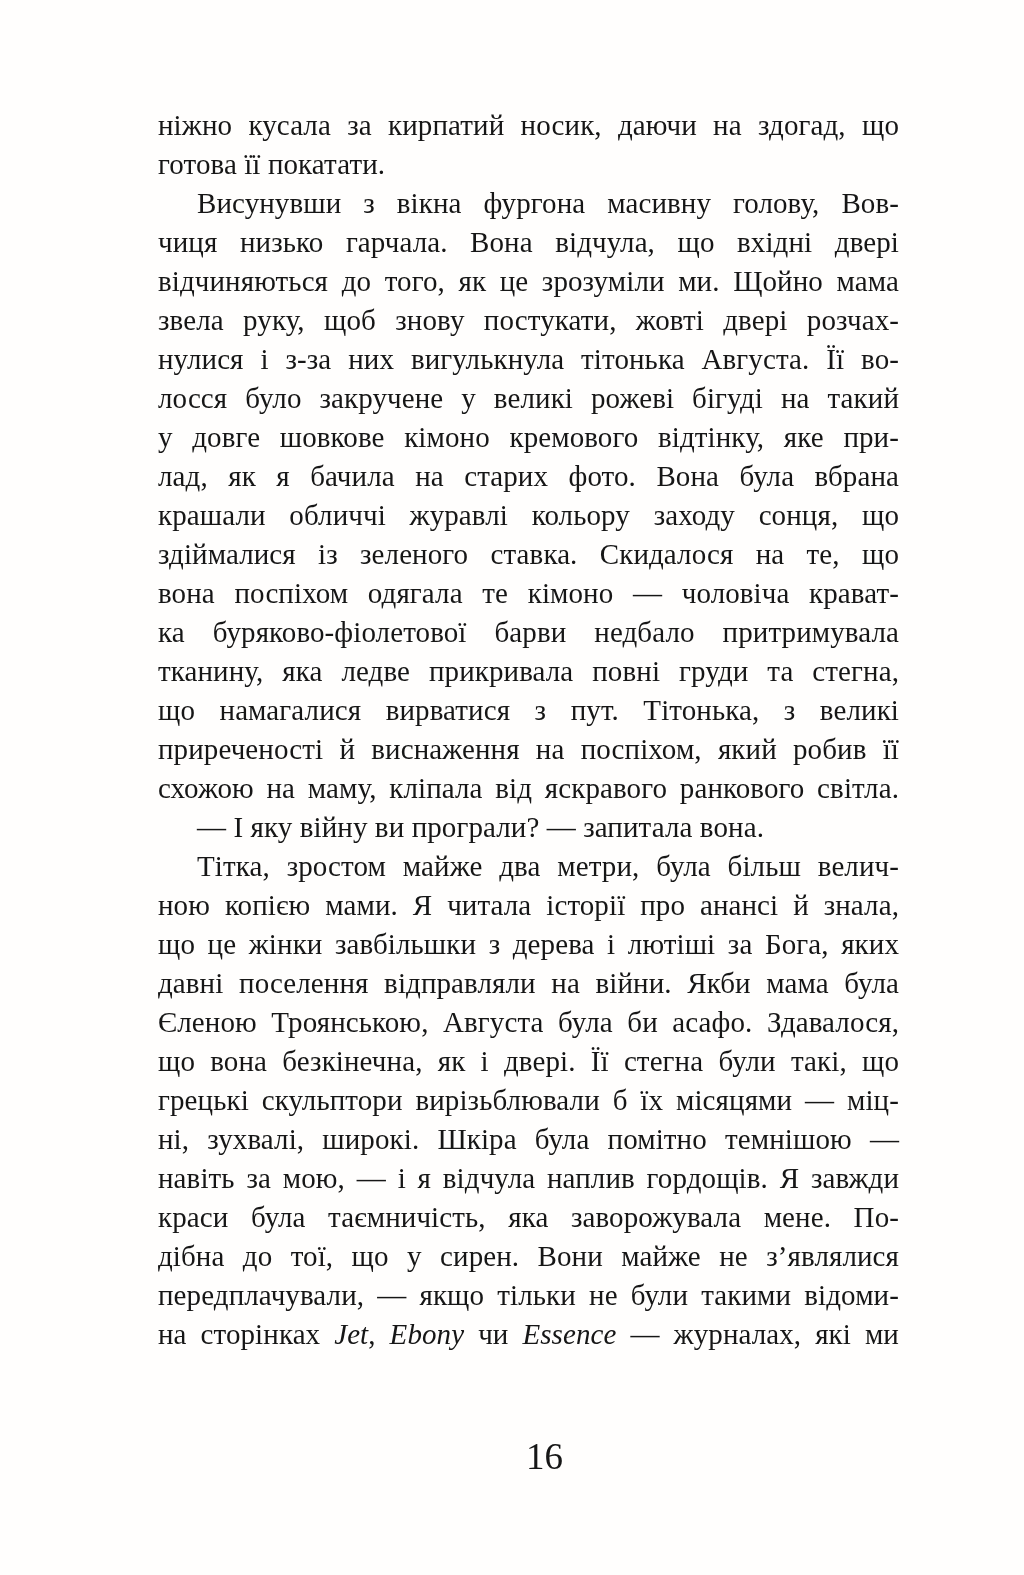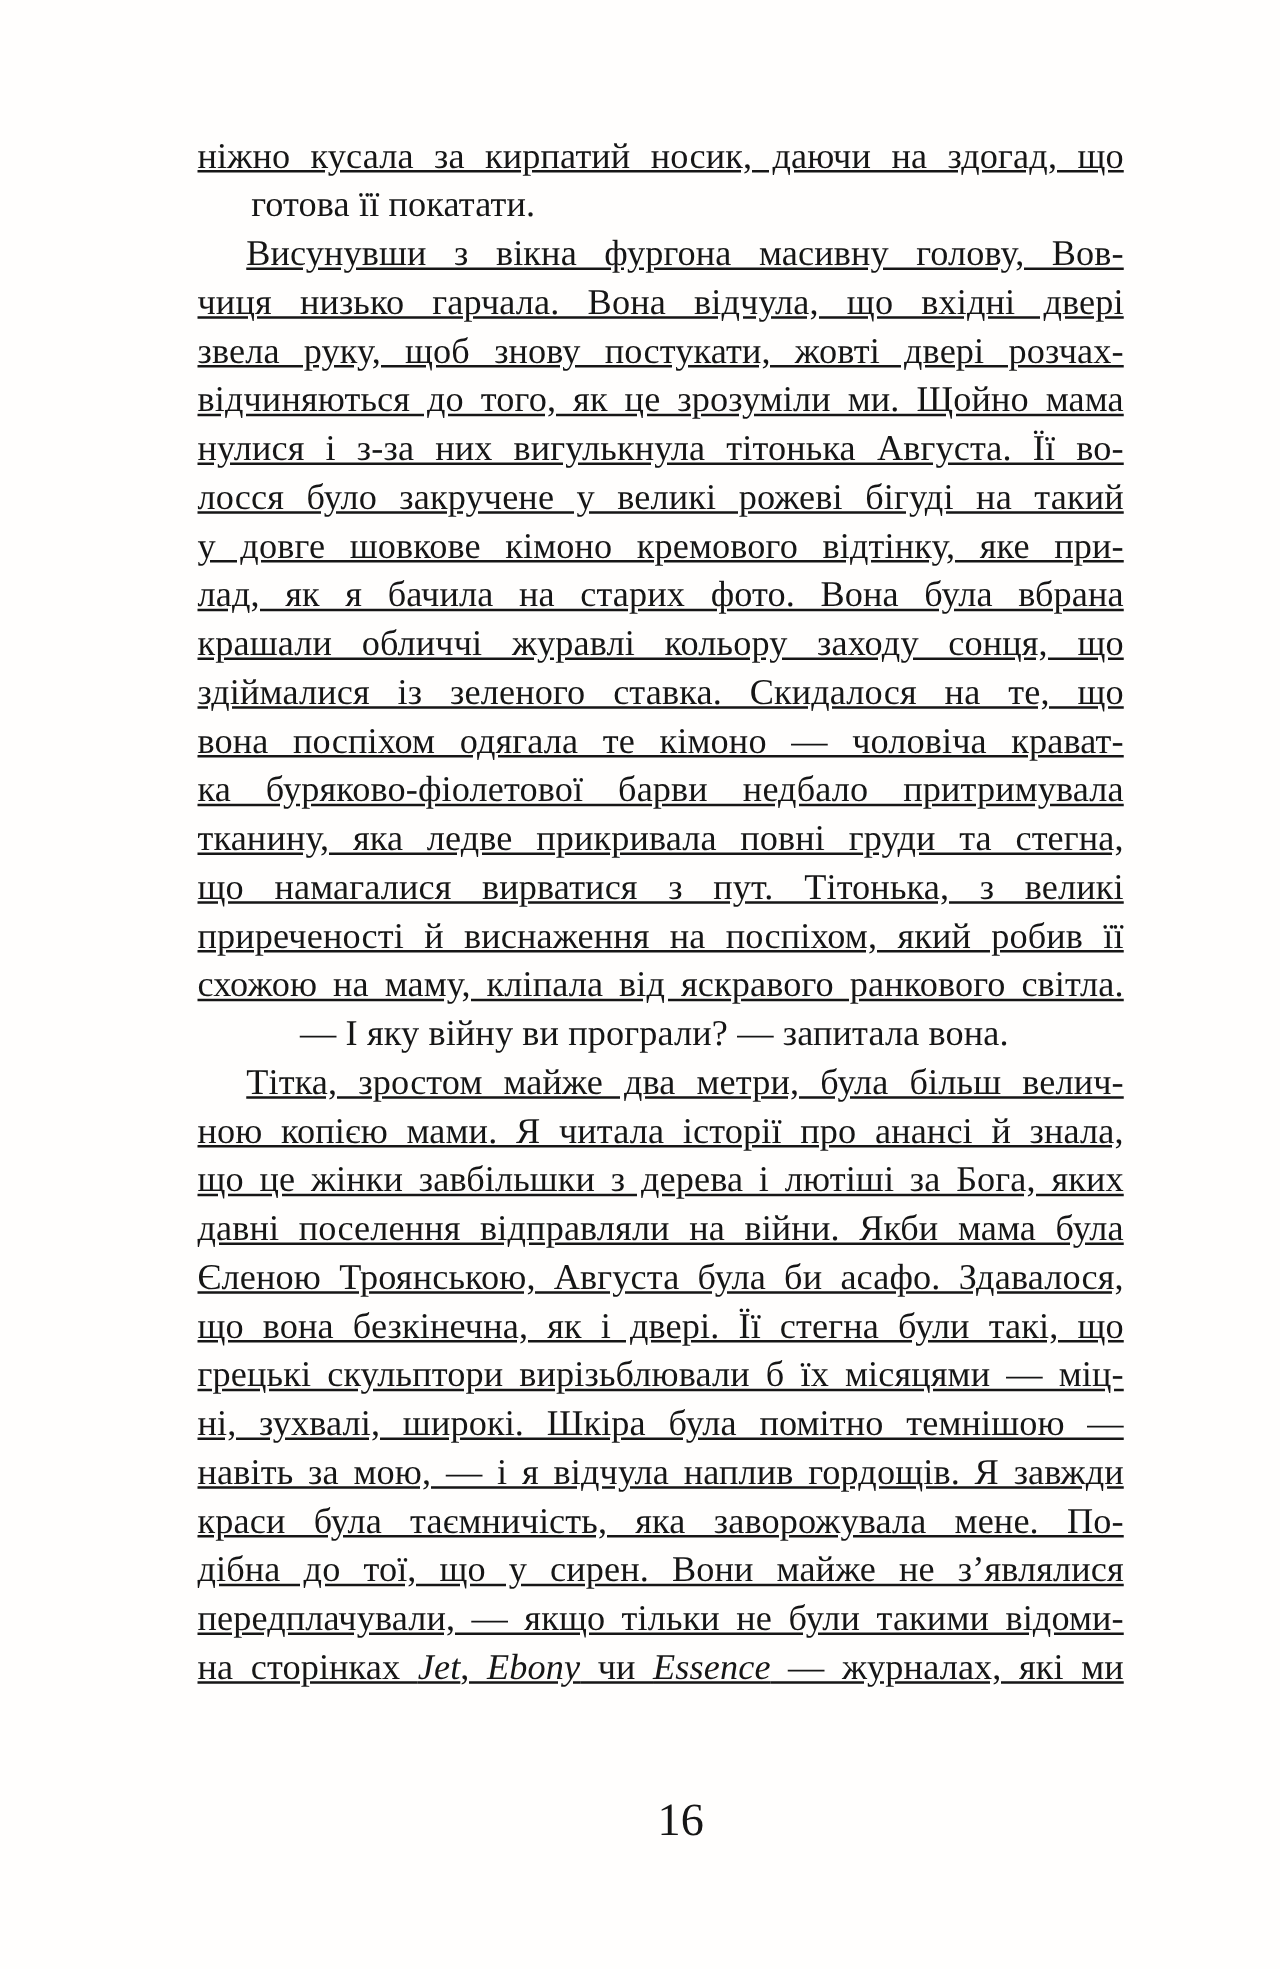--- a/index.html
+++ b/index.html
@@ -30,26 +30,24 @@
     display: block;
     font-size: 29px;
     line-height: 39px;
     height: 39px;
     white-space: normal;
     letter-spacing: 0.1px;
   }
   .line.justify {
     text-align: justify;
     text-align-last: justify;
-    text-decoration: underline;
   }
   .line.left {
     text-align: left;
     text-align-last: left;
-    margin-left: 43px;
   }
   .line.indent {
     text-indent: 39px;
   }
   .line i {
     font-style: italic;
   }
   .page-number {
     position: absolute;
     left: 174px;
@@ -62,22 +60,22 @@
 </style>
 </head>
 <body>
 
 <main class="book-page">
   <section class="text-block">
     <div class="line justify">ніжно кусала за кирпатий носик, даючи на здогад, що</div>
     <div class="line left">готова її покатати.</div>
     <div class="line indent justify">Висунувши з вікна фургона масивну голову, Вов-</div>
     <div class="line justify">чиця низько гарчала. Вона відчула, що вхідні двері</div>
+    <div class="line justify">відчиняються до того, як це зрозуміли ми. Щойно мама</div>
     <div class="line justify">звела руку, щоб знову постукати, жовті двері розчах-</div>
-    <div class="line justify">відчиняються до того, як це зрозуміли ми. Щойно мама</div>
     <div class="line justify">нулися і з-за них вигулькнула тітонька Августа. Її во-</div>
     <div class="line justify">лосся було закручене у великі рожеві бігуді на такий</div>
     <div class="line justify">у довге шовкове кімоно кремового відтінку, яке при-</div>
     <div class="line justify">лад, як я бачила на старих фото. Вона була вбрана</div>
     <div class="line justify">крашали обличчі журавлі кольору заходу сонця, що</div>
     <div class="line justify">здіймалися із зеленого ставка. Скидалося на те, що</div>
     <div class="line justify">вона поспіхом одягала те кімоно — чоловіча крават-</div>
     <div class="line justify">ка буряково-фіолетової барви недбало притримувала</div>
     <div class="line justify">тканину, яка ледве прикривала повні груди та стегна,</div>
     <div class="line justify">що намагалися вирватися з пут. Тітонька, з великі</div>

